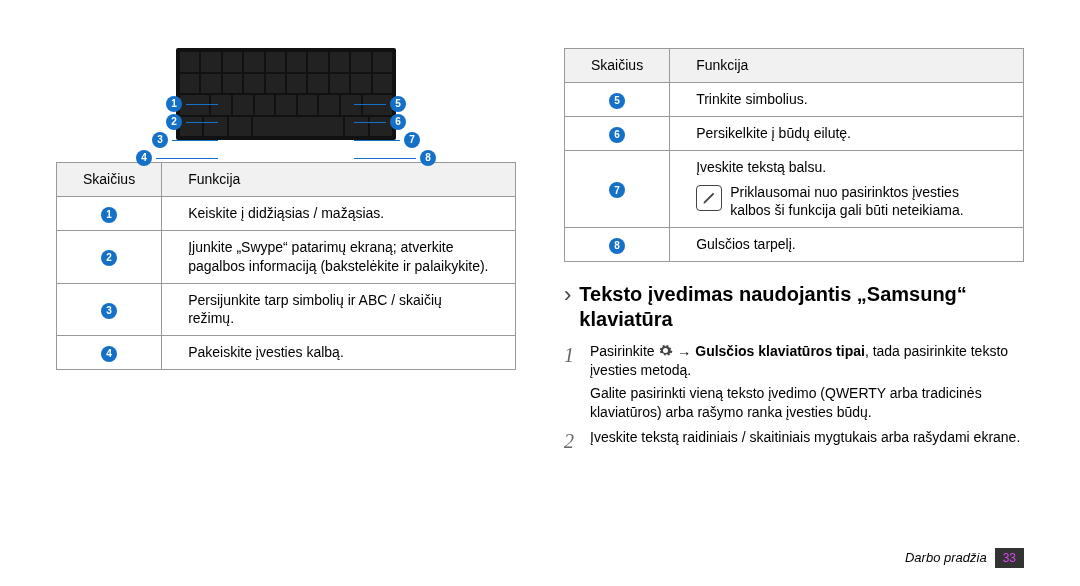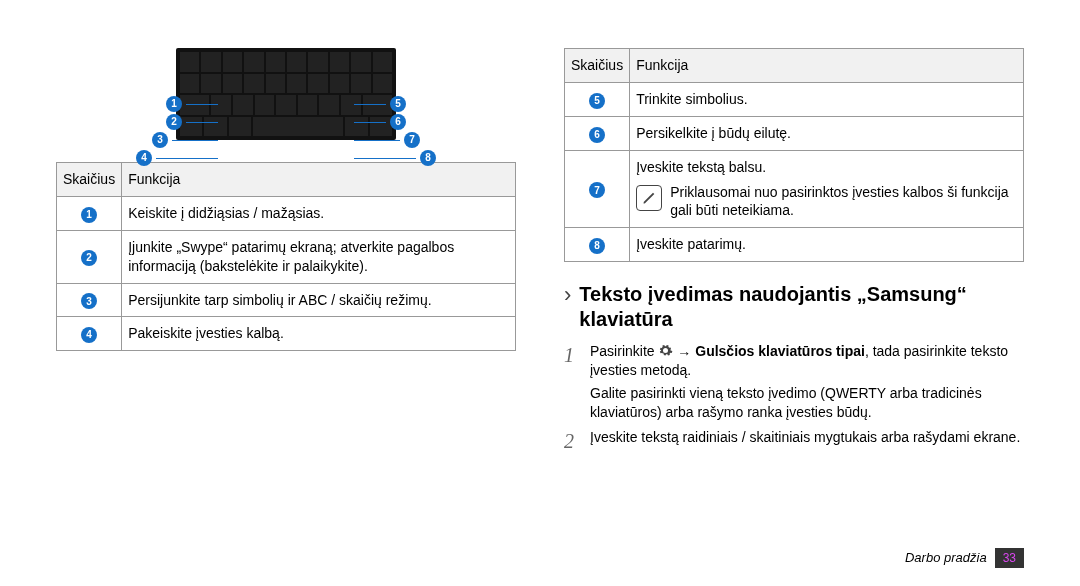--- a/index.html
+++ b/index.html
@@ -12,21 +12,21 @@
   .krow{flex:1;display:flex;gap:2px}
   .key{flex:1;background:#222}
   .key.w15{flex:1.5}.key.w6{flex:6}
   .cal{position:absolute;display:flex;flex-direction:column;gap:2px;top:48px}
   .cal.left{left:0;align-items:flex-end}
   .cal.right{right:0;align-items:flex-start}
   .crow{display:flex;align-items:center;gap:4px}
   .cline{height:1px;background:#1570c8}
   .bubble{width:16px;height:16px;border-radius:50%;background:#1570c8;color:#fff;font-size:10px;font-weight:bold;display:inline-flex;align-items:center;justify-content:center;flex:none}
   table{width:100%;border-collapse:collapse;font-size:14px}
-  th,td{border:1px solid #999;padding:7px 6px;text-align:left;vertical-align:top}
+  th,td{border:1px solid #999;padding:7px 26px;text-align:left;vertical-align:top}
   th{background:#f1f1f1;font-weight:400}
   td.num{width:48px;text-align:center;vertical-align:middle}
   .sec-head{display:flex;align-items:flex-start;gap:8px;margin:20px 0 10px}
   .chev{font-size:22px;color:#444;line-height:1;margin-top:2px}
   .sec-title{font-size:20px;font-weight:bold;line-height:1.25}
   .step{display:flex;gap:8px;margin:4px 0 6px}
   .sn{font-style:italic;font-family:Georgia,'Times New Roman',serif;font-size:20px;color:#666;width:18px;flex:none}
   .gear{display:inline-flex;width:15px;height:15px;vertical-align:-2px}
   .notebox{display:flex;align-items:flex-start;gap:8px}
   .noteicon{width:24px;height:24px;border:1.5px solid #444;border-radius:4px;display:flex;align-items:center;justify-content:center;flex:none;margin-top:2px}
@@ -174,21 +174,21 @@
               <svg viewBox="0 0 24 24" width="16" height="16">
                     <path fill="#444" d="M4 18l14-14 2 2L6 20l-2 .5z"></path>
                   </svg>
             </span>
             <span>Priklausomai nuo pasirinktos įvesties kalbos ši funkcija gali būti neteikiama.</span>
           </div>
         </td>
       </tr>
       <tr>
         <td class="num"><span class="bubble">8</span></td>
-        <td>Įveskite patarimų.</td>
+        <td>Gulsčios tarpelį.</td>
       </tr>
     </tbody>
       </table>
 
     <div class="sec-head">
       <span class="chev">›</span>
       <span class="sec-title">Teksto įvedimas naudojantis „Samsung“ klaviatūra</span>
     </div>
 
     <div class="step">

